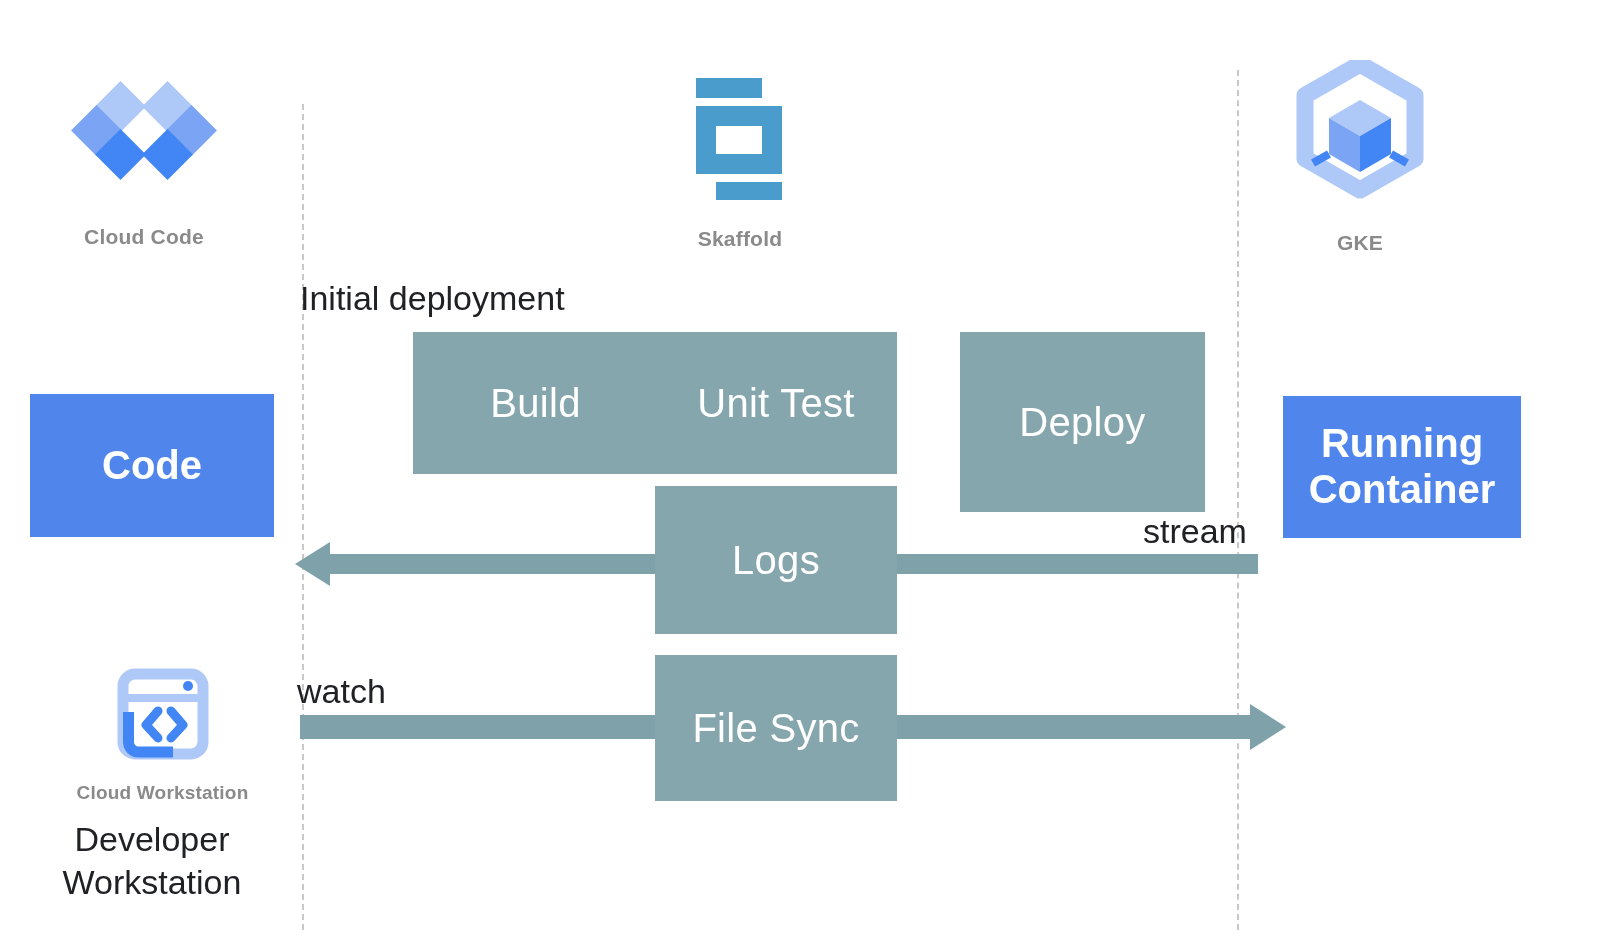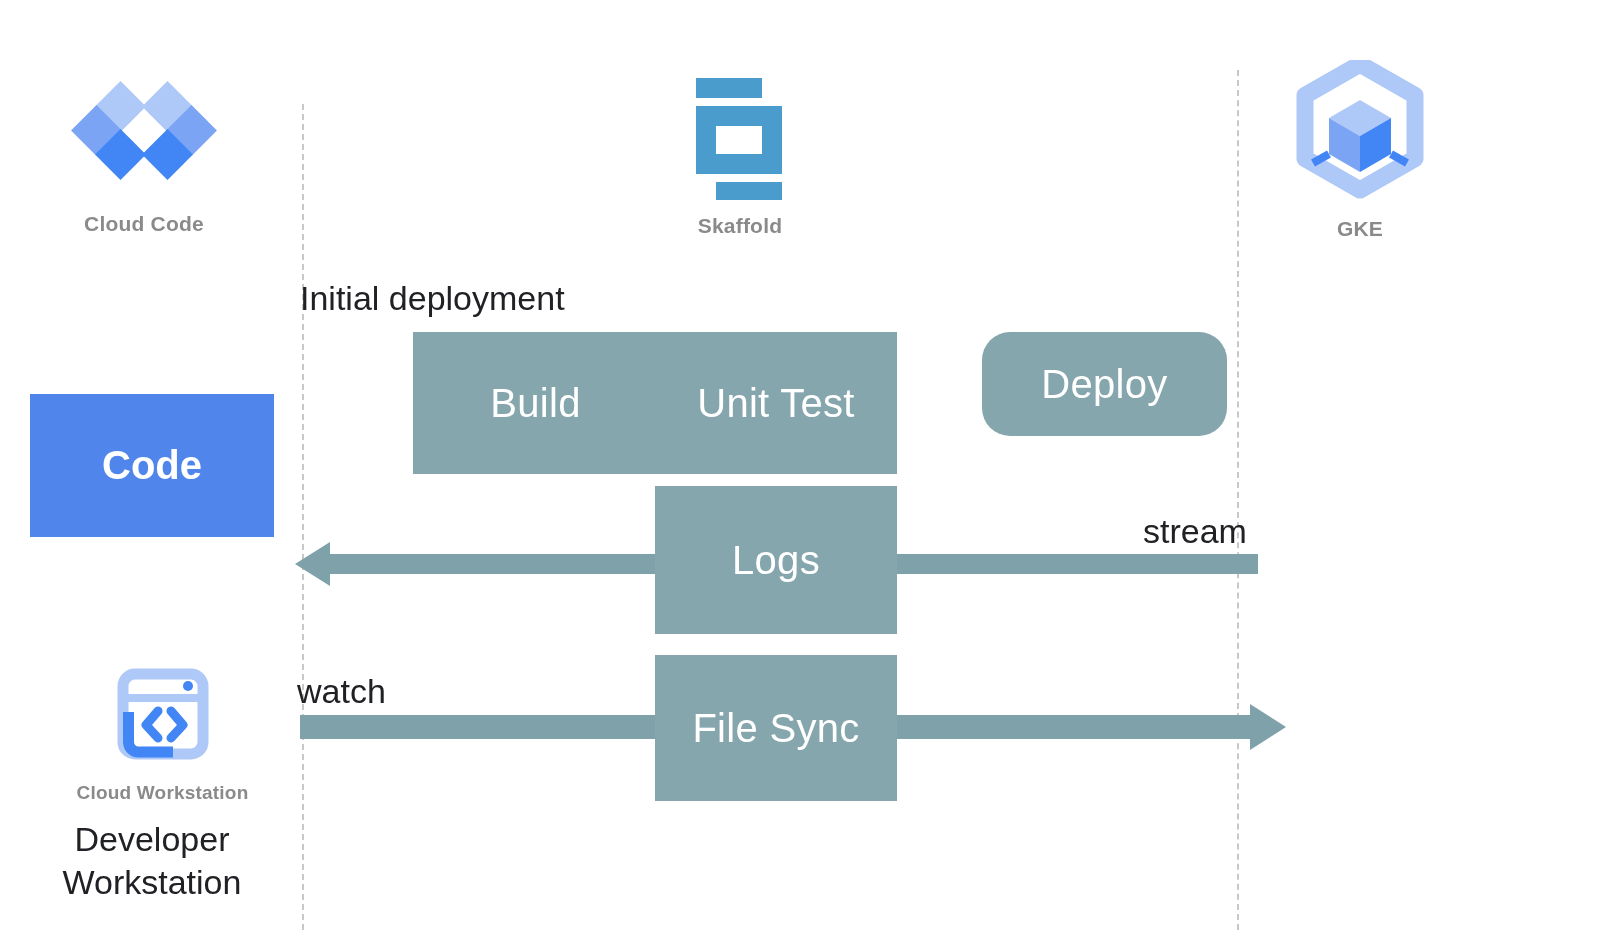--- a/index.html
+++ b/index.html
@@ -29,21 +29,21 @@
 
   
   .logo-block {
     text-align: center;
   }
   .logo-caption {
     font-size: 21px;
     font-weight: bold;
     color: #8a8a8a;
     letter-spacing: 0.2px;
-    margin-top: 10px;
+    margin-top: 23px;
     white-space: nowrap;
   }
   .logo-caption.sm {
     font-size: 19px;
   }
 
   
   .stage-box {
     background: #85a6ac;
     color: #ffffff;
@@ -130,41 +130,45 @@
 
       <path d="M65 40 L96 58 L65 76 L34 58 Z" fill="#aec8f8"></path>
 
       <path d="M34 58 L65 76 L65 112 L34 94 Z" fill="#7ba5f4"></path>
 
       <path d="M96 58 L96 94 L65 112 L65 76 Z" fill="#4285f4"></path>
 
       <path d="M34 94 L18 103" stroke="#4285f4" stroke-width="8" fill="none"></path>
       <path d="M96 94 L112 103" stroke="#4285f4" stroke-width="8" fill="none"></path>
     </svg>
-    <div class="logo-caption" style="margin-top:8px;">GKE</div>
+    <div class="logo-caption" style="margin-top:22px;">GKE</div>
   </div>
 
   <div class="abs flow-label" style="left:300px; top:279px;">Initial deployment</div>
 
   <div class="abs blue-box" style="left:30px; top:394px; width:244px; height:143px;">Code</div>
 
+  <div class="abs blue-box" style="left:1283px; top:396px; width:238px; height:142px; flex-direction:column;">
+    <span>Running</span>
+    <span>Container</span>
+  </div>
 
   <svg class="abs arrow-svg" style="left:290px; top:538px; width:975px; height:52px;" viewBox="0 0 975 52">
     <path d="M968 16 L40 16 L40 4 L5 26 L40 48 L40 36 L968 36 Z" fill="#7fa1a9"></path>
   </svg>
 
   <svg class="abs arrow-svg" style="left:300px; top:703px; width:990px; height:48px;" viewBox="0 0 990 48">
     <path d="M0 12 L950 12 L950 1 L986 24 L950 47 L950 36 L0 36 Z" fill="#7fa1a9"></path>
   </svg>
 
   <div class="abs stage-box" style="left:365px; top:332px; width:245px; height:142px;margin-left:48px;">Build</div>
 
   <div class="abs stage-box" style="left:655px; top:332px; width:242px; height:142px;">Unit Test</div>
 
-  <div class="abs stage-box" style="left:982px; top:332px; width:245px; height:104px;border-radius:28px;">Deploy</div>
+  <div class="abs stage-box" style="left:960px; top:332px; width:245px; height:180px;">Deploy</div>
 
   <div class="abs stage-box" style="left:655px; top:486px; width:242px; height:148px;">Logs</div>
 
   <div class="abs stage-box" style="left:655px; top:655px; width:242px; height:146px;">File Sync</div>
 
   <div class="abs flow-label" style="left:1143px; top:512px;">stream</div>
 
   <div class="abs flow-label" style="left:297px; top:672px;">watch</div>
 
   <div class="abs logo-block" style="left:60px; top:668px; width:205px;">

